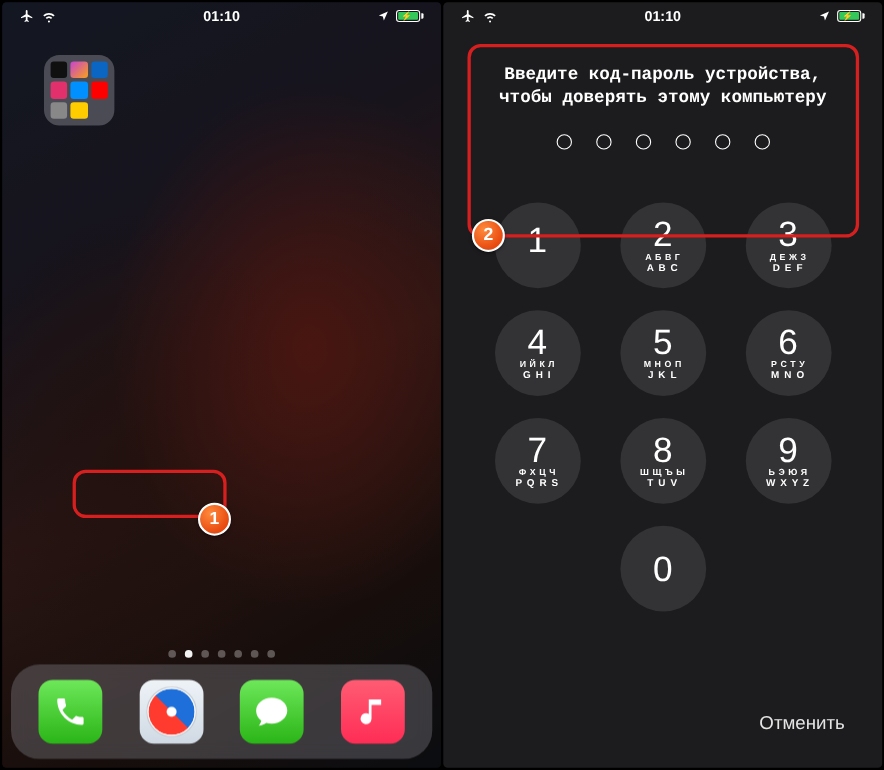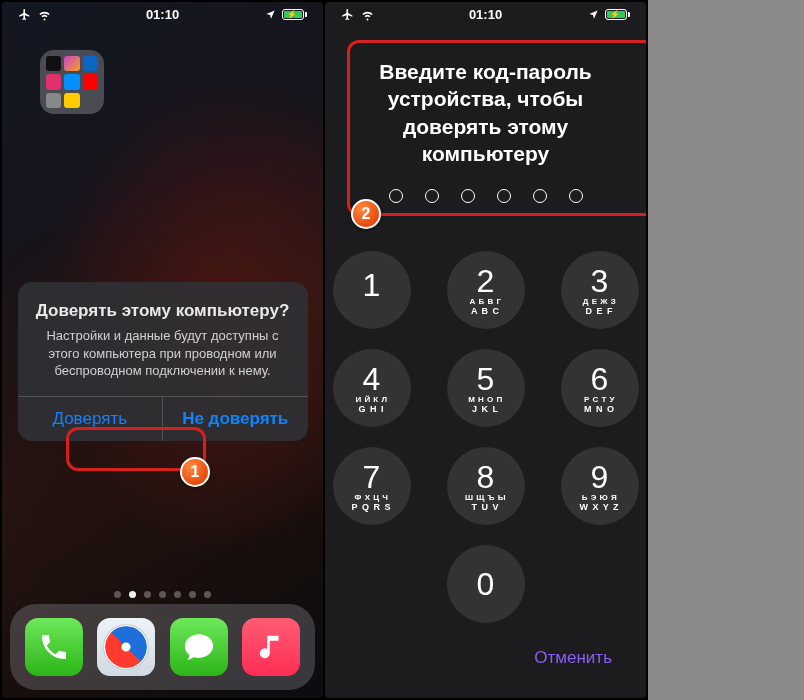--- a/index.html
+++ b/index.html
@@ -5,21 +5,21 @@
 * { margin: 0; padding: 0; box-sizing: border-box; }
 body {
   font-family: -apple-system, BlinkMacSystemFont, "Segoe UI", Helvetica, Arial, sans-serif;
   background: #8a8a8a;
   width: 804px;
   height: 700px;
   overflow: hidden;
 }
 .container {
   display: flex;
-  width: 648px;
+  width: 804px;
   height: 700px;
   padding: 2px;
   gap: 2px;
   background: #000;
 }
 .phone {
   position: relative;
   flex: 1;
   height: 696px;
   border-radius: 4px;
@@ -183,21 +183,21 @@
 .di-msg { background: linear-gradient(180deg,#6ee85a,#2bb517); }
 .di-msg svg { width: 34px; height: 34px; fill: #fff; }
 .di-music { background: linear-gradient(180deg,#ff5c74,#ff2d55); }
 .di-music svg { width: 30px; height: 30px; fill: #fff; }
 
 .passcode-header {
   position: relative; z-index: 5;
   text-align: center;
   padding: 34px 30px 8px;
 }
-.pc-title { font-size: 21px; font-weight: 600; line-height: 1.3; }
+.pc-title { font-size: 16px; font-weight: 600; line-height: 1.3; font-family: Liberation Mono, monospace; }
 .pc-sub { font-size: 13.5px; line-height: 1.35; color: #ddd; margin-top: 8px; }
 .pc-dots { display: flex; justify-content: center; gap: 22px; margin: 22px 0 8px; }
 .pc-dot { width: 14px; height: 14px; border: 1.5px solid #fff; border-radius: 50%; }
 
 .keypad {
   position: relative; z-index: 5;
   display: grid;
   grid-template-columns: repeat(3, 78px);
   grid-auto-rows: 78px;
   gap: 20px 36px;
@@ -211,21 +211,21 @@
   display: flex; flex-direction: column; align-items: center; justify-content: center;
   cursor: pointer;
 }
 .key-num { font-size: 32px; font-weight: 300; line-height: 1; }
 .key-letters { font-size: 9px; letter-spacing: 1px; font-weight: 600; margin-top: 0px; }
 .key-letters.small { font-size: 8px; letter-spacing: 0.5px; }
 .key-0 { grid-column: 2; }
 .cancel-btn {
   position: absolute; z-index: 5;
   bottom: 30px; right: 34px;
-  background: transparent; border: none; color: #8b5cf6;
+  background: transparent; border: none; color: #e5e5e5;
   font-size: 17px; cursor: pointer;
 }
 </style>
 </head>
 <body>
 
 <div class="container">
 
   <div class="phone phone-left">
     <div class="status-bar">
@@ -263,30 +263,20 @@
         <div class="fi fi2"></div>
         <div class="fi fi3"></div>
       <div class="fi fi4"></div>
         <div class="fi fi5"></div>
         <div class="fi fi6"></div>
       <div class="fi fi7"></div>
         <div class="fi fi8"></div>
         <div class="fi fi9"></div>
     </div>
 
-    <div class="alert">
-      <div class="alert-body">
-        <div class="alert-title">Доверять этому компьютеру?</div>
-        <div class="alert-msg">Настройки и данные будут доступны с этого компьютера при проводном или беспроводном подключении к нему.</div>
-      </div>
-      <div class="alert-buttons">
-        <button class="alert-btn">Доверять</button>
-        <button class="alert-btn bold">Не доверять</button>
-      </div>
-    </div>
 
     <div class="hl hl-trust"></div>
     <div class="badge badge-1">1</div>
 
     <div class="page-dots">
       <div class="pd"></div>
         <div class="pd active"></div>
         <div class="pd"></div>
       <div class="pd"></div>
         <div class="pd"></div>

